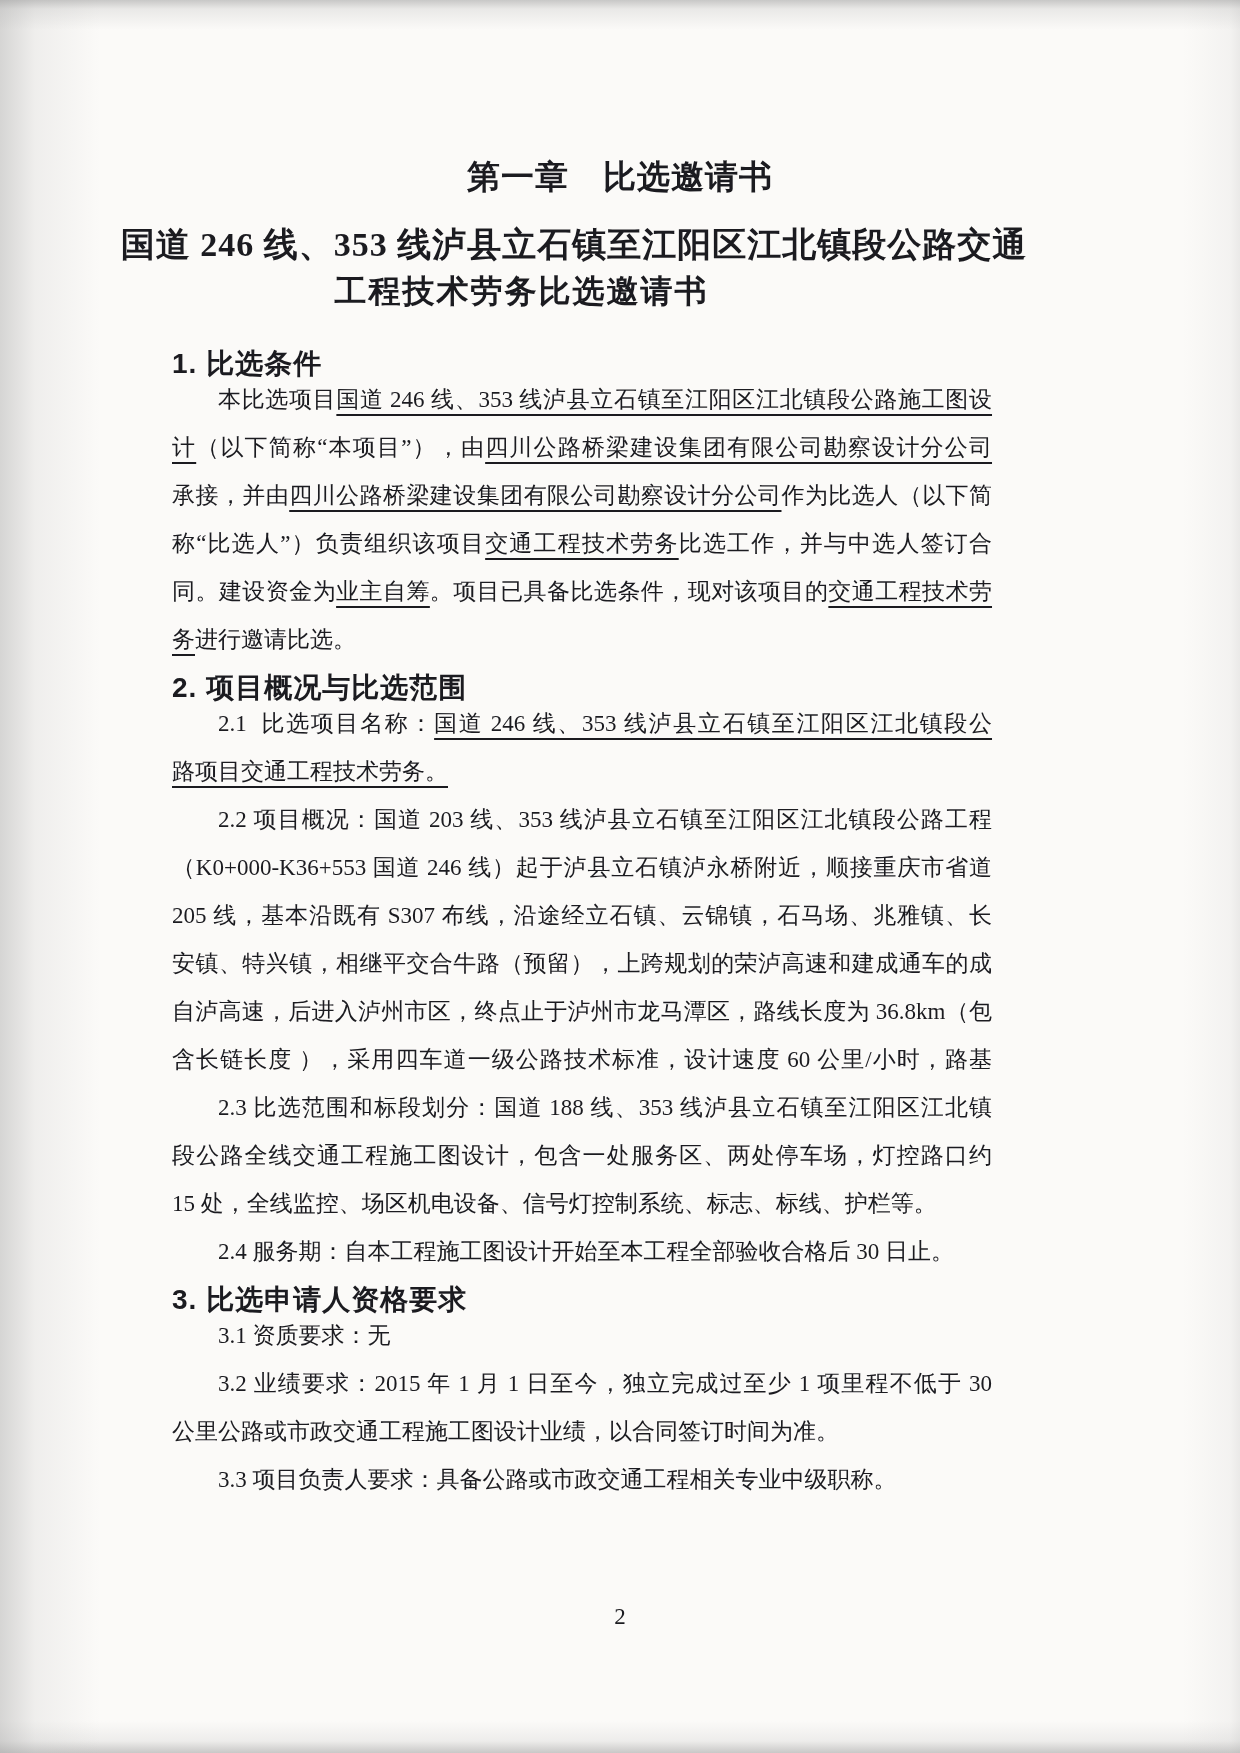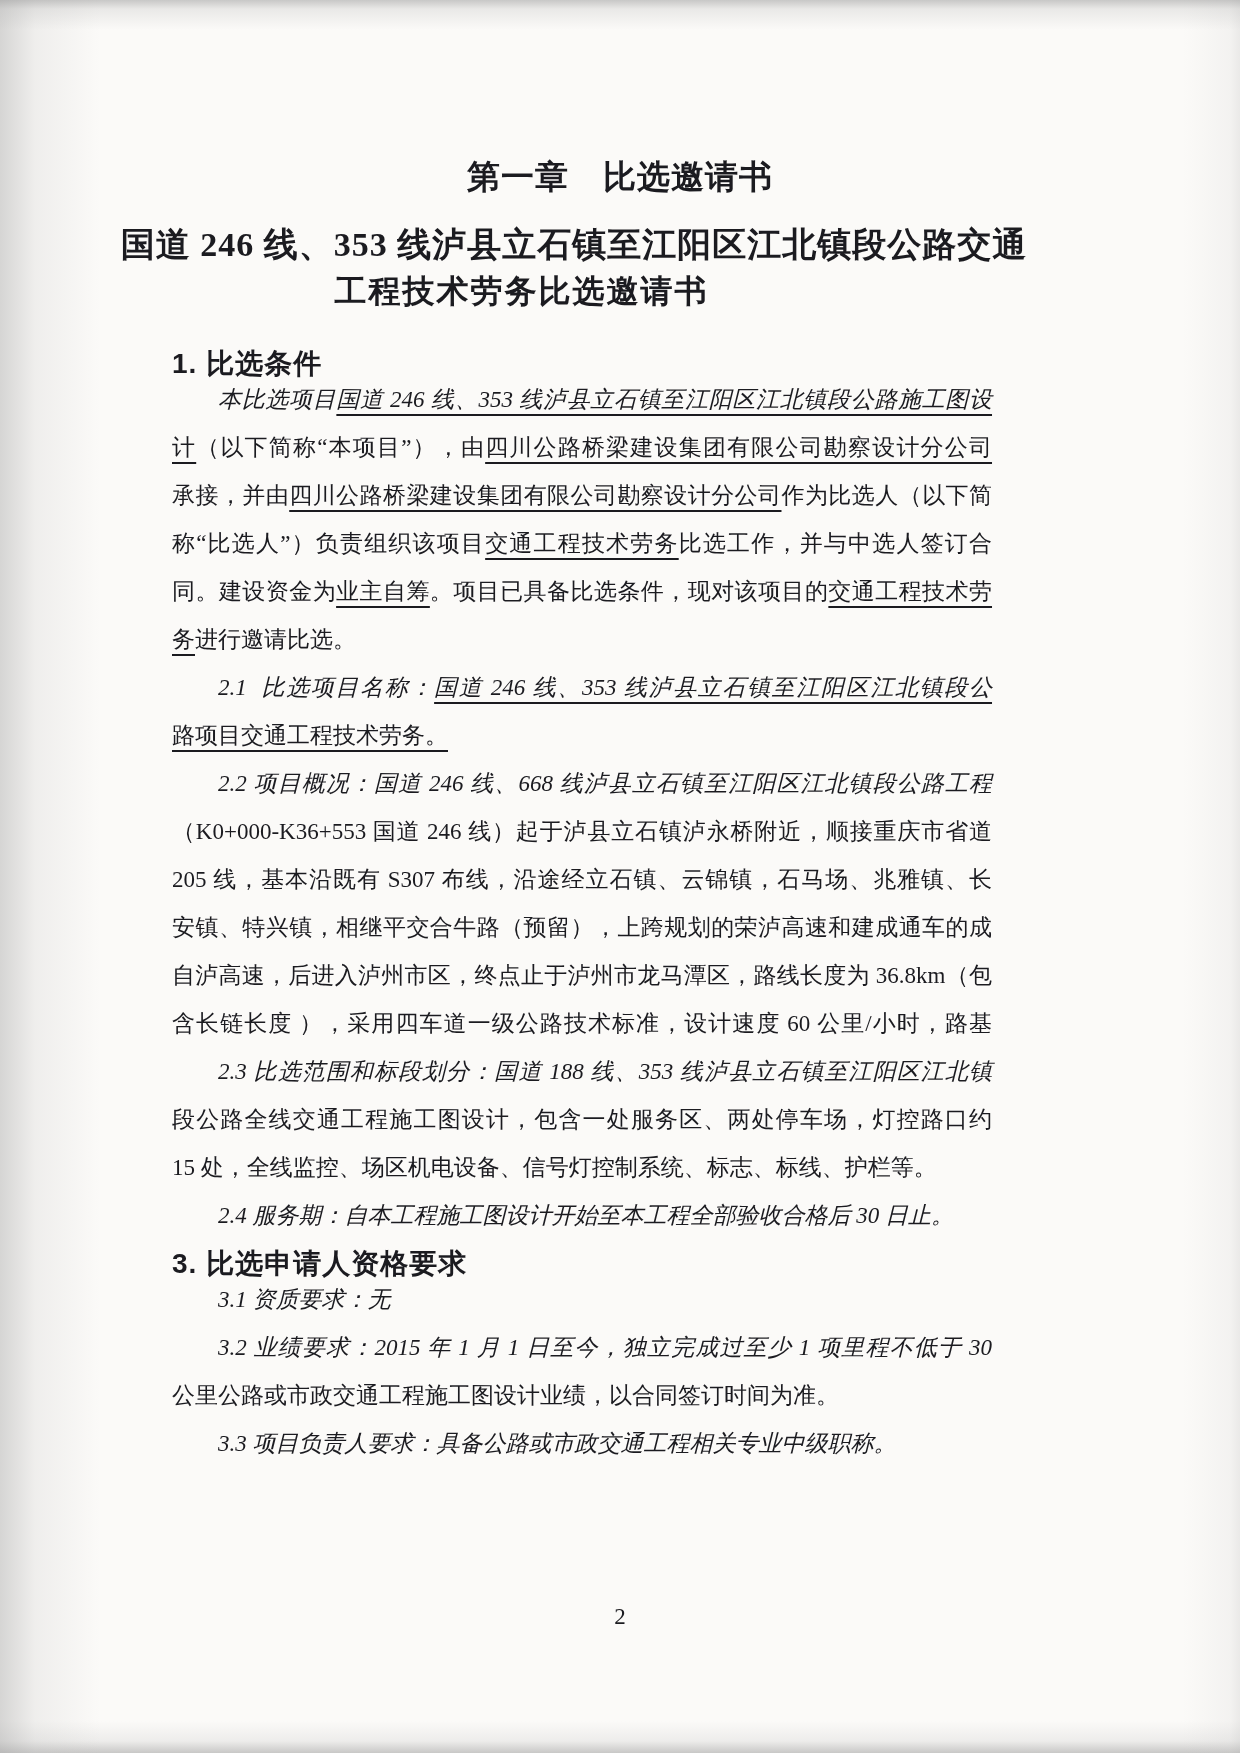--- a/index.html
+++ b/index.html
@@ -37,21 +37,21 @@
   .heading{
     font-family:"Liberation Sans", sans-serif;
     font-weight:700;font-size:28px;line-height:48px;
     letter-spacing:1px;
   }
   .line{
     text-align:justify;text-align-last:justify;
     white-space:pre-wrap;
   }
   .line.short{text-align-last:left;}
-  .line.indent{padding-left:46px;font-style:italic;}
+  .line.indent{padding-left:46px;}
   .heading + .line{margin-top:-12px;}
   .u{
     text-decoration:underline;
     text-underline-offset:7px;
     text-decoration-thickness:2px;
   }
   .page-number{
     position:absolute;left:0;top:1604px;width:1240px;text-align:center;
     font-size:23px;
   }
@@ -65,23 +65,24 @@
   <div class="main-title-2">工程技术劳务比选邀请书</div>
 
   <main class="body-col">
       <div class="heading">1. 比选条件</div>
       <div class="line indent"><span>本比选项目</span><span class="u">国道 246 线、353 线泸县立石镇至江阳区江北镇段公路施工图设</span></div>
       <div class="line"><span class="u">计</span><span>（以下简称“本项目”），由</span><span class="u">四川公路桥梁建设集团有限公司勘察设计分公司</span></div>
       <div class="line"><span>承接，并由</span><span class="u">四川公路桥梁建设集团有限公司勘察设计分公司</span><span>作为比选人（以下简</span></div>
       <div class="line"><span>称“比选人”）负责组织该项目</span><span class="u">交通工程技术劳务</span><span>比选工作，并与中选人签订合</span></div>
       <div class="line"><span>同。建设资金为</span><span class="u">业主自筹</span><span>。项目已具备比选条件，现对该项目的</span><span class="u">交通工程技术劳</span></div>
       <div class="line short"><span class="u">务</span><span>进行邀请比选。</span></div>
+      <div class="heading">2. 项目概况与比选范围</div>
       <div class="line indent"><span>2.1  比选项目名称：</span><span class="u">国道 246 线、353 线泸县立石镇至江阳区江北镇段公</span></div>
       <div class="line short"><span class="u">路项目交通工程技术劳务。</span></div>
-      <div class="line indent"><span>2.2 项目概况：国道 246 线、668 线泸县立石镇至江阳区江北镇段公路工程</span></div>
+      <div class="line indent"><span>2.2 项目概况：国道 203 线、353 线泸县立石镇至江阳区江北镇段公路工程</span></div>
       <div class="line"><span>（K0+000-K36+553 国道 246 线）起于泸县立石镇泸永桥附近，顺接重庆市省道</span></div>
       <div class="line"><span>205 线，基本沿既有 S307 布线，沿途经立石镇、云锦镇，石马场、兆雅镇、长</span></div>
       <div class="line"><span>安镇、特兴镇，相继平交合牛路（预留），上跨规划的荣泸高速和建成通车的成</span></div>
       <div class="line"><span>自泸高速，后进入泸州市区，终点止于泸州市龙马潭区，路线长度为 36.8km（包</span></div>
       <div class="line"><span>含长链长度 ），采用四车道一级公路技术标准，设计速度 60 公里/小时，路基</span></div>
       <div class="line indent"><span>2.3 比选范围和标段划分：国道 188 线、353 线泸县立石镇至江阳区江北镇</span></div>
       <div class="line"><span>段公路全线交通工程施工图设计，包含一处服务区、两处停车场，灯控路口约</span></div>
       <div class="line short"><span>15 处，全线监控、场区机电设备、信号灯控制系统、标志、标线、护栏等。</span></div>
       <div class="line indent short"><span>2.4 服务期：自本工程施工图设计开始至本工程全部验收合格后 30 日止。</span></div>
       <div class="heading">3. 比选申请人资格要求</div>

